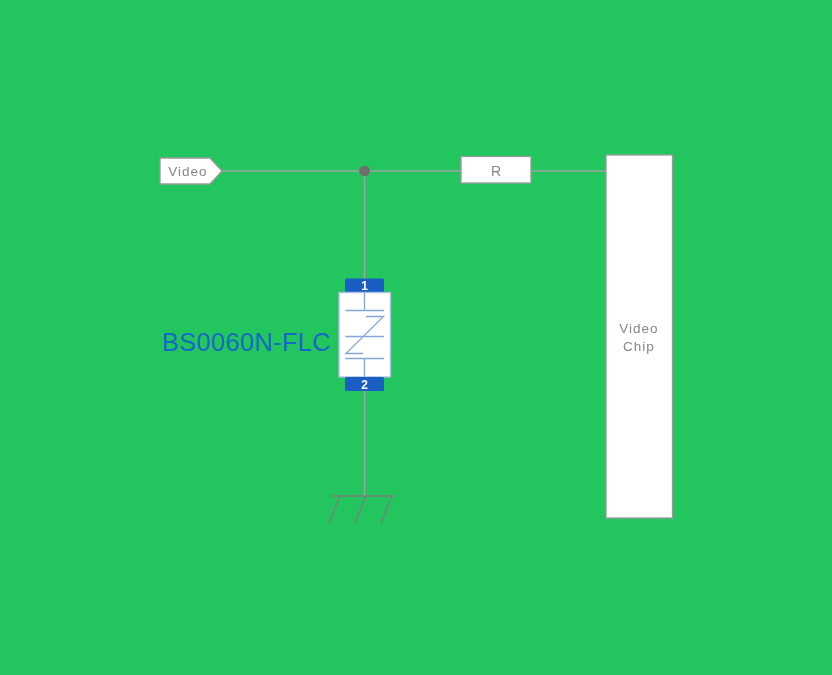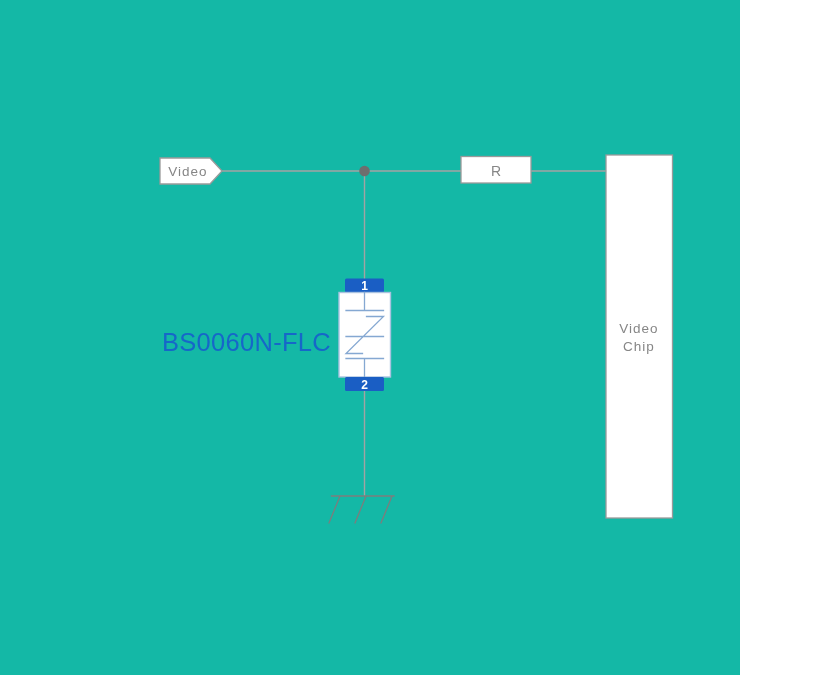--- a/index.html
+++ b/index.html
@@ -2,23 +2,23 @@
 <html><head>
 <meta charset="utf-8">
 <style>
   html, body {
     margin: 0;
     padding: 0;
     background: #ffffff;
   }
   #canvas {
     position: relative;
-    width: 740px;
+    width: 832px;
     height: 675px;
-    background: #14b8a6;
+    background: #22c55e;
     overflow: hidden;
     font-family: "Liberation Sans", sans-serif;
   }
   svg { display: block; }
   text {
     font-family: "Liberation Sans", "DejaVu Sans", sans-serif;
   }
   .wire      { fill: none; stroke-width: 1.4; }
   .box       { stroke-width: 1.3; }
   .gray-label { letter-spacing: 1px; }

